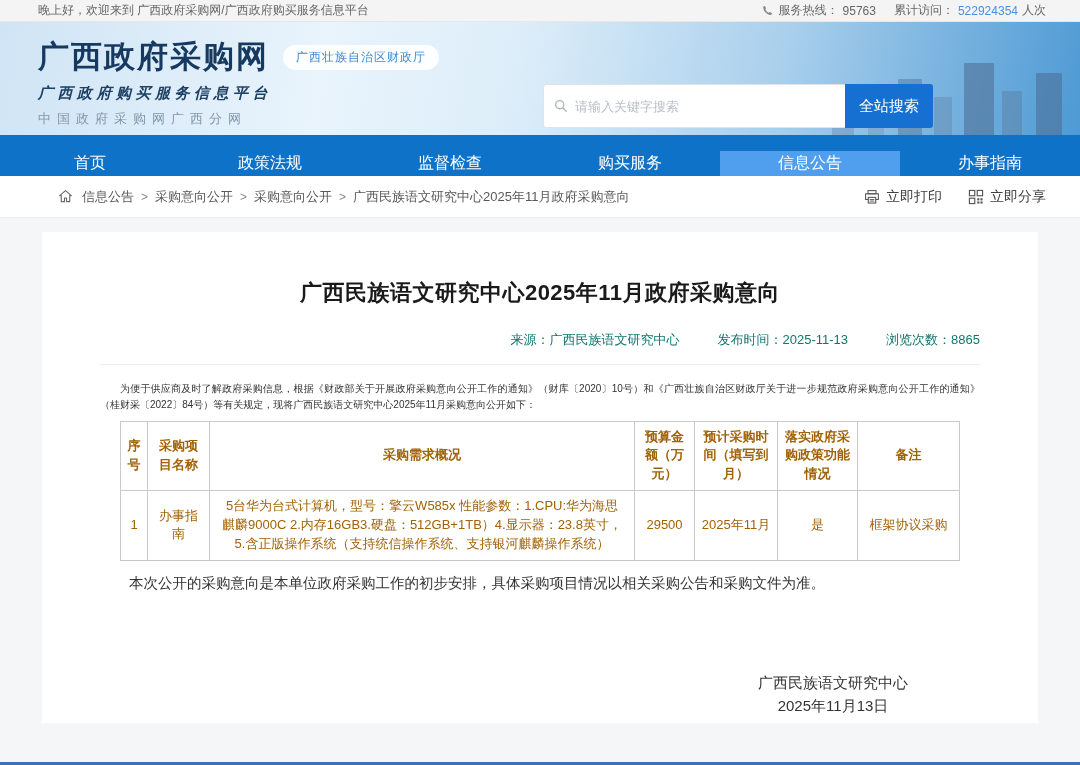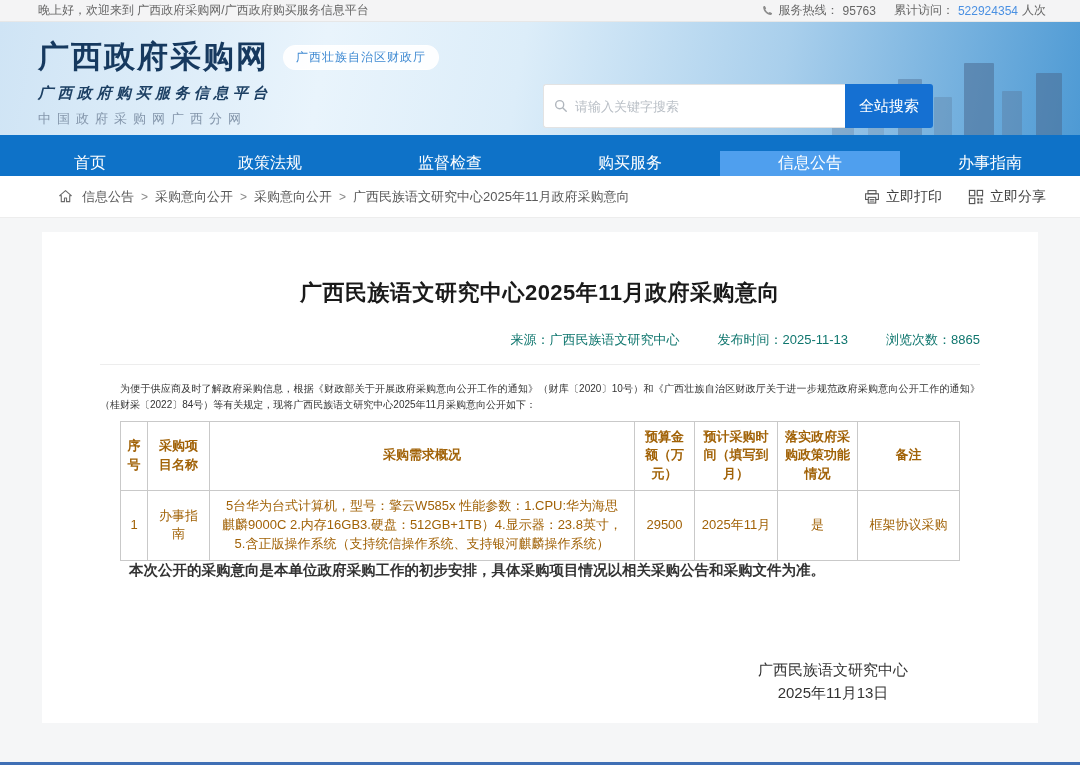--- a/index.html
+++ b/index.html
@@ -73,21 +73,21 @@
   .intro { margin-top:16px; font-size:10px; color:#333; line-height:1.58;
     text-indent:2em; text-align:justify; }
 
   table.iv { border-collapse:collapse; table-layout:fixed; width:calc(100% - 40px);
     margin:8px 20px 0; font-size:13px; color:#a16207; }
   table.iv th, table.iv td { border:1px solid #c9c9c9; text-align:center;
     vertical-align:middle; padding:6px 5px; line-height:1.45; }
   table.iv th { font-weight:bold; }
   table.iv td.summary { padding:6px 10px; }
 
-  .note { font-size:14.5px; color:#333; text-indent:2em;font-weight:bold; }
+  .note { margin-top:13px; font-size:14.5px; color:#333; text-indent:2em; }
 
   .sign-wrap { text-align:right; margin-top:78px; padding-right:72px; }
   .sign-inner { display:inline-block; text-align:center; font-size:15px; color:#333; line-height:23px; }
 
   .footstrip { position:fixed; left:0; bottom:0; width:1080px; height:3px; background:#3f6fb5; }
 </style>
 </head>
 <body>
 
 <div class="topbar">

